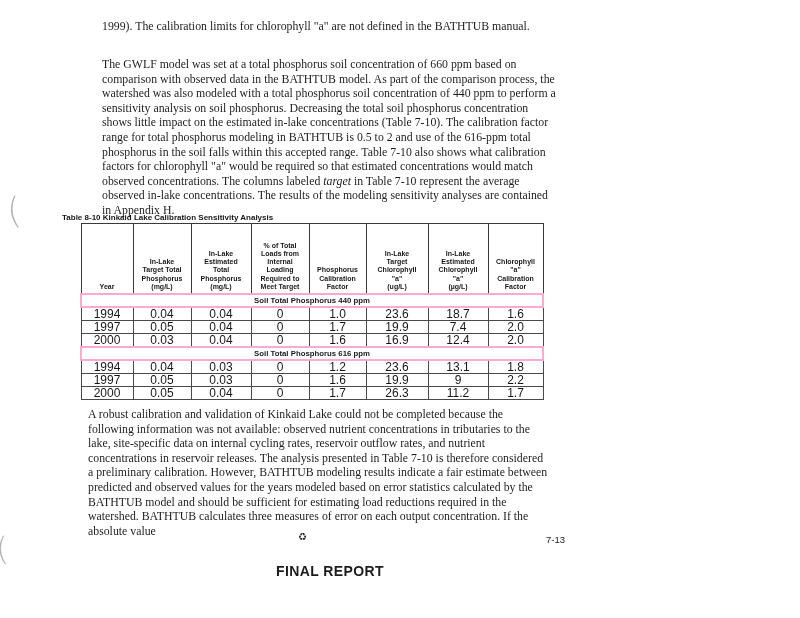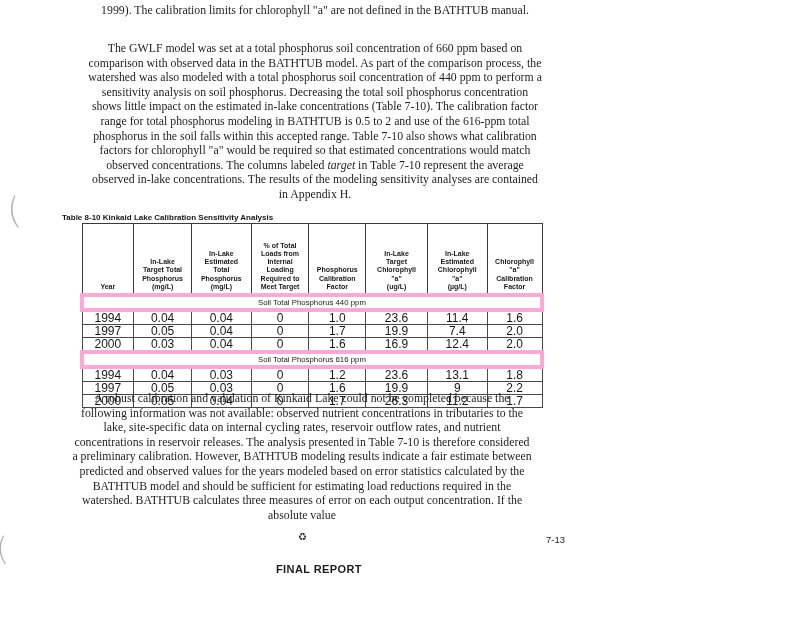--- a/index.html
+++ b/index.html
@@ -2,22 +2,22 @@
 <html><head>
 <meta charset="utf-8">
 <style>
   html,body { margin:0; padding:0; background:#ffffff; }
   .page {
     position:relative; width:800px; height:618px; background:#ffffff;
     font-family:"Liberation Serif", serif; color:#1d1d1d; overflow:hidden;
     filter: blur(0.22px) contrast(1.03);
   }
   .para {
-    position:absolute; width:458px; margin:0;
-    font-size:11.8px; line-height:14.6px; text-align:center;
+    position:absolute; width:458px; margin:16px;
+    font-size:11.8px; line-height:14.6px; text-align:left;
   }
   #para-intro   { left:86px; top:3px; }
   #para-model   { left:86px; top:41px; }
   #para-closing { left:72px; top:391px; width:460px; }
   .para i { font-style:italic; }
 
   .table-block { position:absolute; left:62px; top:213px; width:482px; }
   .table-title {
     font-family:"Liberation Sans", sans-serif; font-weight:bold;
     font-size:8px; margin:0 0 1px 0; color:#161616;
@@ -33,33 +33,33 @@
   table.cal-table th {
     border:1px solid #3c3c3c; font-size:7px; font-weight:bold;
     text-align:center; vertical-align:bottom; padding:1px 1px 2px 1px;
     white-space:pre-line; line-height:8.2px; height:66px;
   }
   table.cal-table td {
     border:1px solid #4a4a4a; font-size:12px; text-align:center;
     padding:0 1px; height:12px; line-height:11px;
   }
   table.cal-table tr.section-row td {
-    font-weight:normal; font-size:7.8px; height:10px; border:4px solid #f9a8d4;
+    font-weight:bold; font-size:7.8px; height:10px; border:2px solid #f9a8d4;
   }
 
   .footer-symbol {
     position:absolute; left:298px; top:531px; font-size:10px; color:#2a2a2a;
     font-family:"DejaVu Sans", sans-serif;
   }
   .footer-page {
     position:absolute; left:546px; top:534px; font-size:9.5px; color:#222;
     font-family:"Liberation Sans", sans-serif;
   }
   .footer-label {
-    position:absolute; left:276px; top:563px; font-size:11px; font-weight:bold;
+    position:absolute; left:276px; top:563px; font-size:14px; font-weight:bold;
     letter-spacing:0.4px; color:#1e1e1e; font-family:"Liberation Sans", sans-serif;
   }
   .margin-artifact {
     position:absolute; font-family:"DejaVu Sans", sans-serif; font-weight:300;
     color:#8a8a8a; opacity:0.65; pointer-events:none;
   }
   .artifact-top { left:7px; top:190px; font-size:36px; transform:rotate(-6deg); }
   .artifact-bottom { left:-4px; top:530px; font-size:32px; transform:rotate(-4deg); }
 </style>
 </head>
@@ -128,21 +128,21 @@
           <tr class="section-row">
             <td colspan="8">Soil Total Phosphorus 440 ppm</td>
           </tr>
           <tr>
             <td>1994</td>
             <td>0.04</td>
             <td>0.04</td>
             <td>0</td>
             <td>1.0</td>
             <td>23.6</td>
-            <td>11.4</td>
+            <td>18.7</td>
             <td>1.6</td>
           </tr>
           <tr>
             <td>1997</td>
             <td>0.05</td>
             <td>0.04</td>
             <td>0</td>
             <td>1.7</td>
             <td>19.9</td>
             <td>7.4</td>

